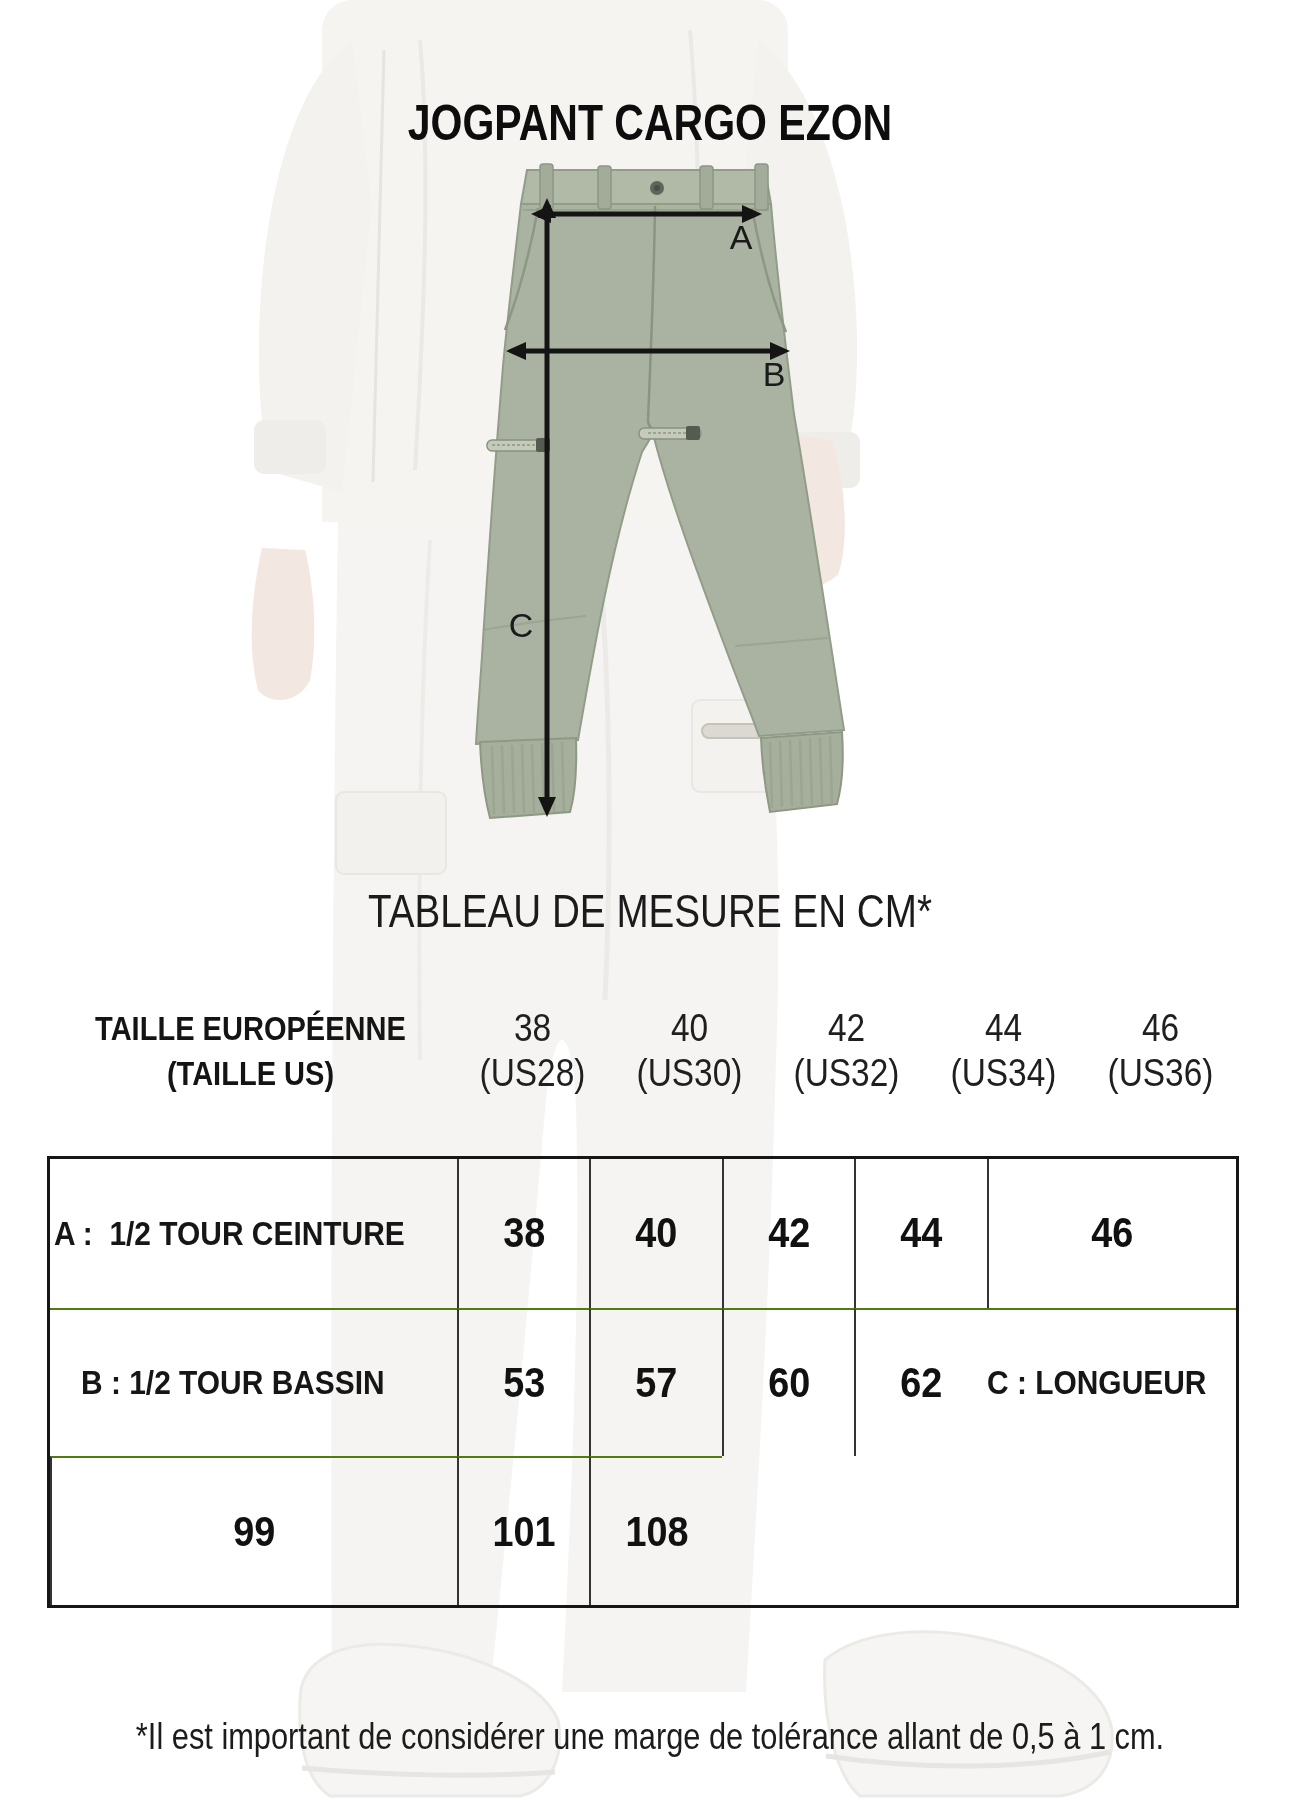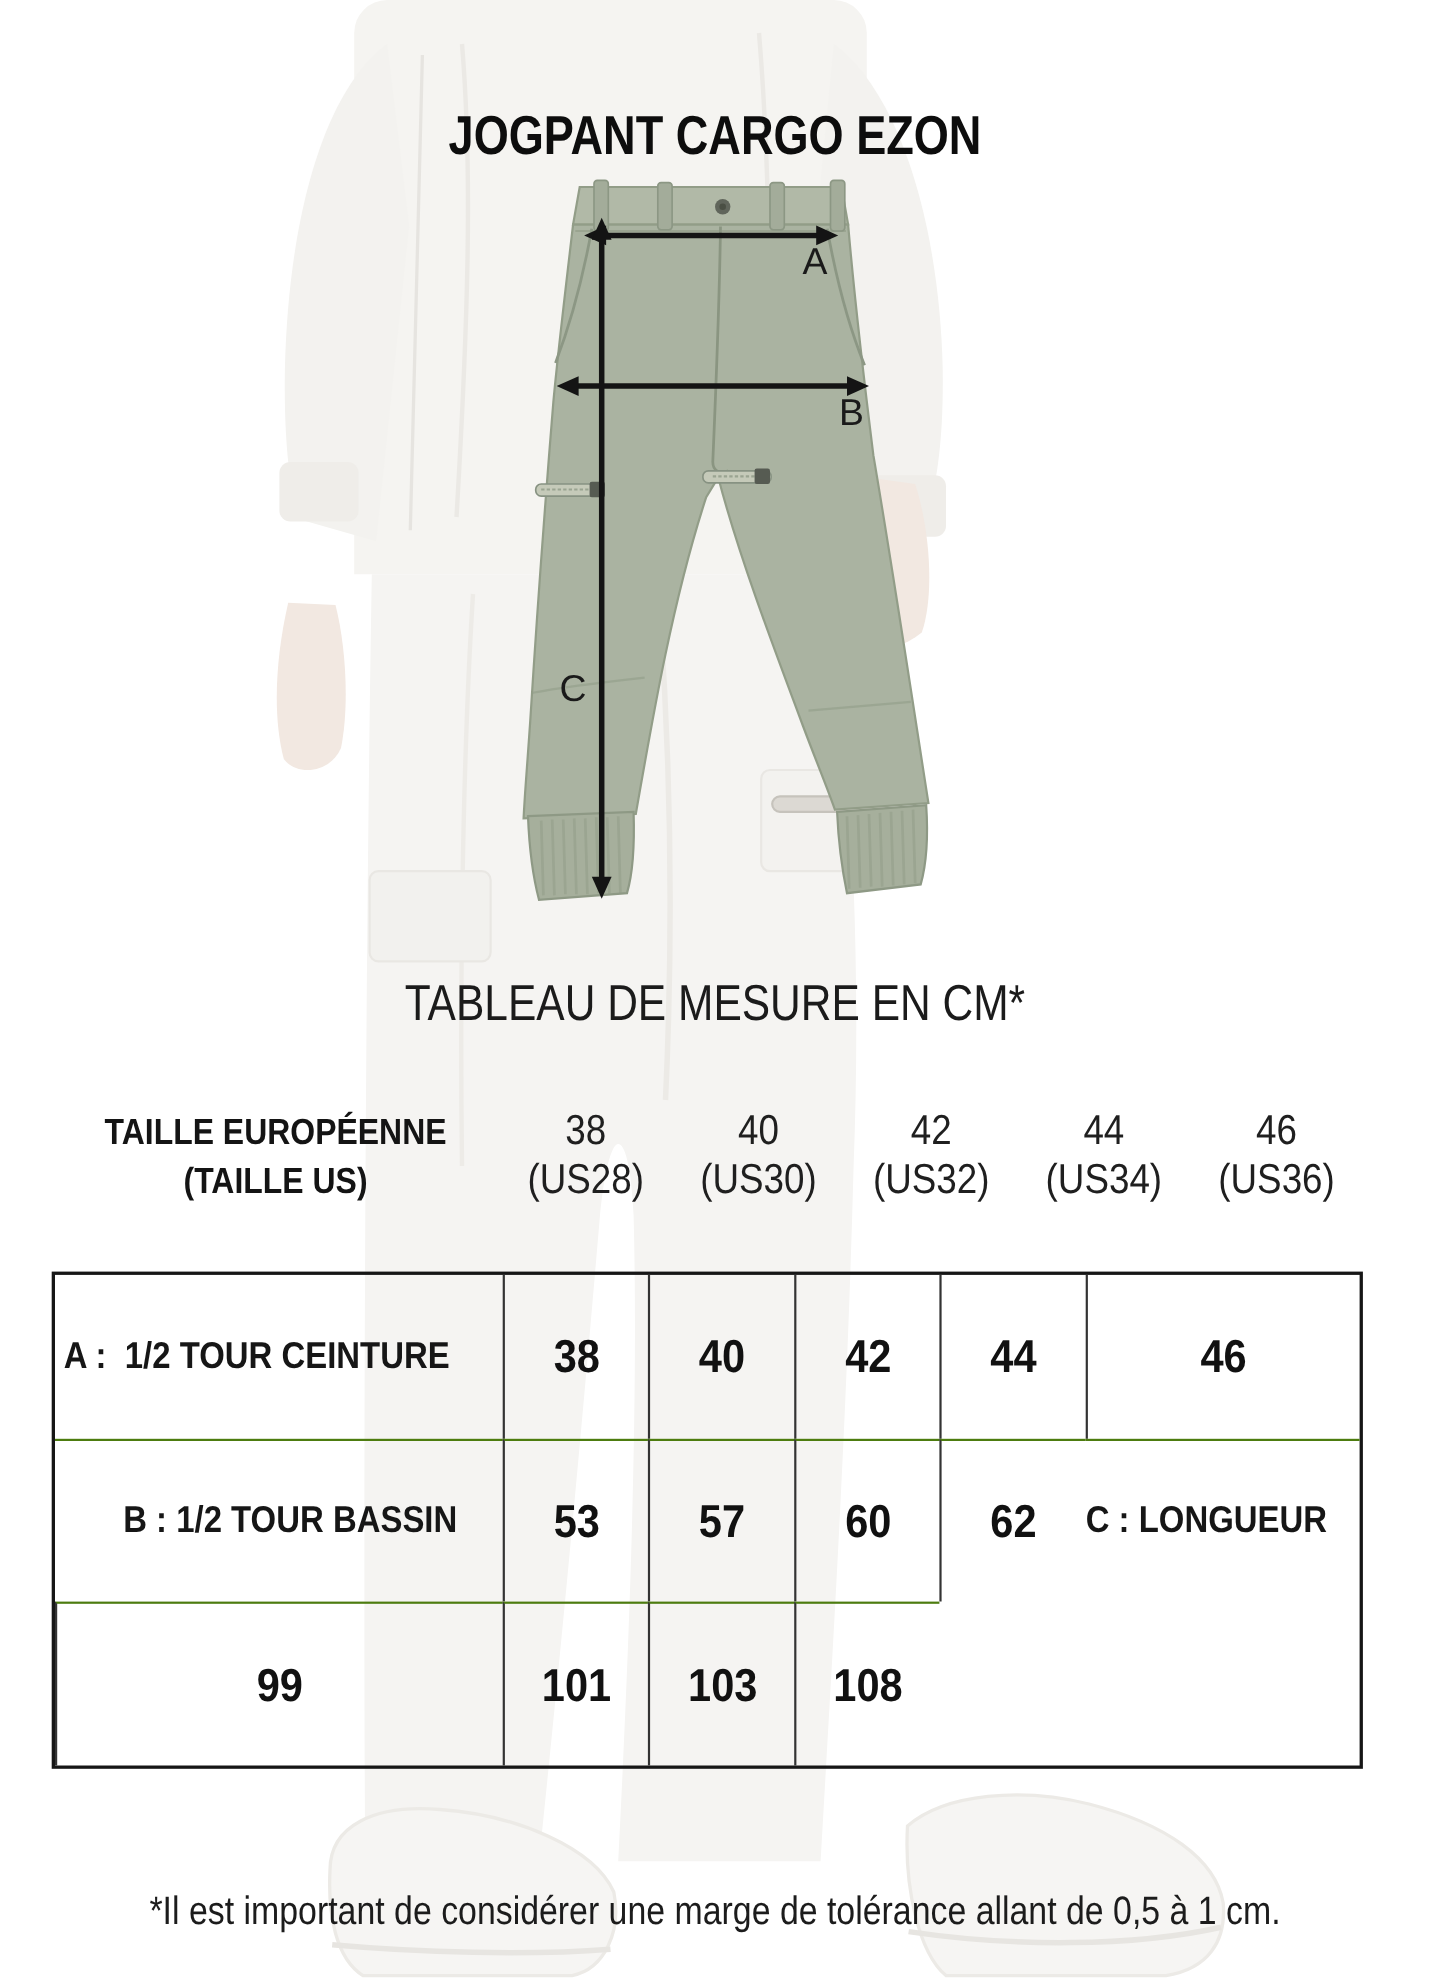--- a/index.html
+++ b/index.html
@@ -25,21 +25,21 @@
   .sh-col{display:flex;flex-direction:column;justify-content:center;align-items:center;
          font-size:38px;line-height:45px;color:#1f1f1f;
          transform:scaleX(0.88);transform-origin:50% 50%;white-space:nowrap;}
   
   .mtable{position:absolute;left:47px;top:1156px;width:1192px;height:452px;
          border:3px solid #161616;display:grid;box-sizing:border-box;
          grid-template-columns:407px repeat(5,1fr);grid-template-rows:repeat(3,1fr);
          background:transparent;}
   .mcell{display:flex;align-items:center;justify-content:center;
          border-left:2px solid #333333;border-top:2px solid #4d7c0f;}
-  .mcell.first-col{border-left:none;justify-content:flex-end;}
+  .mcell.first-col{border-left:none;justify-content:center;}
   .mcell.first-row{border-top:none;}
   .row-label{font-size:34px;font-weight:700;color:#161616;white-space:pre;
          transform:scaleX(0.88);transform-origin:0 50%;}
   .cell-value{font-size:42px;font-weight:700;color:#111111;
          transform:scaleX(0.9);transform-origin:50% 50%;}
 </style>
 </head>
 <body>
 
 <div class="page">
@@ -219,22 +219,19 @@
     <div class="mcell first-col">
       <span class="row-label">C : LONGUEUR</span>
     </div>
     <div class="mcell">
       <span class="cell-value">99</span>
     </div>
     <div class="mcell">
       <span class="cell-value">101</span>
     </div>
     <div class="mcell">
-      <span class="cell-value">103</span>
-    </div>
-    <div class="mcell">
       <span class="cell-value">108</span>
     </div>
   </div>
 
   <div class="footnote">*Il est important de considérer une marge de tolérance allant de 0,5 à 1 cm.</div>
 
 </div>
 
 </body></html>

